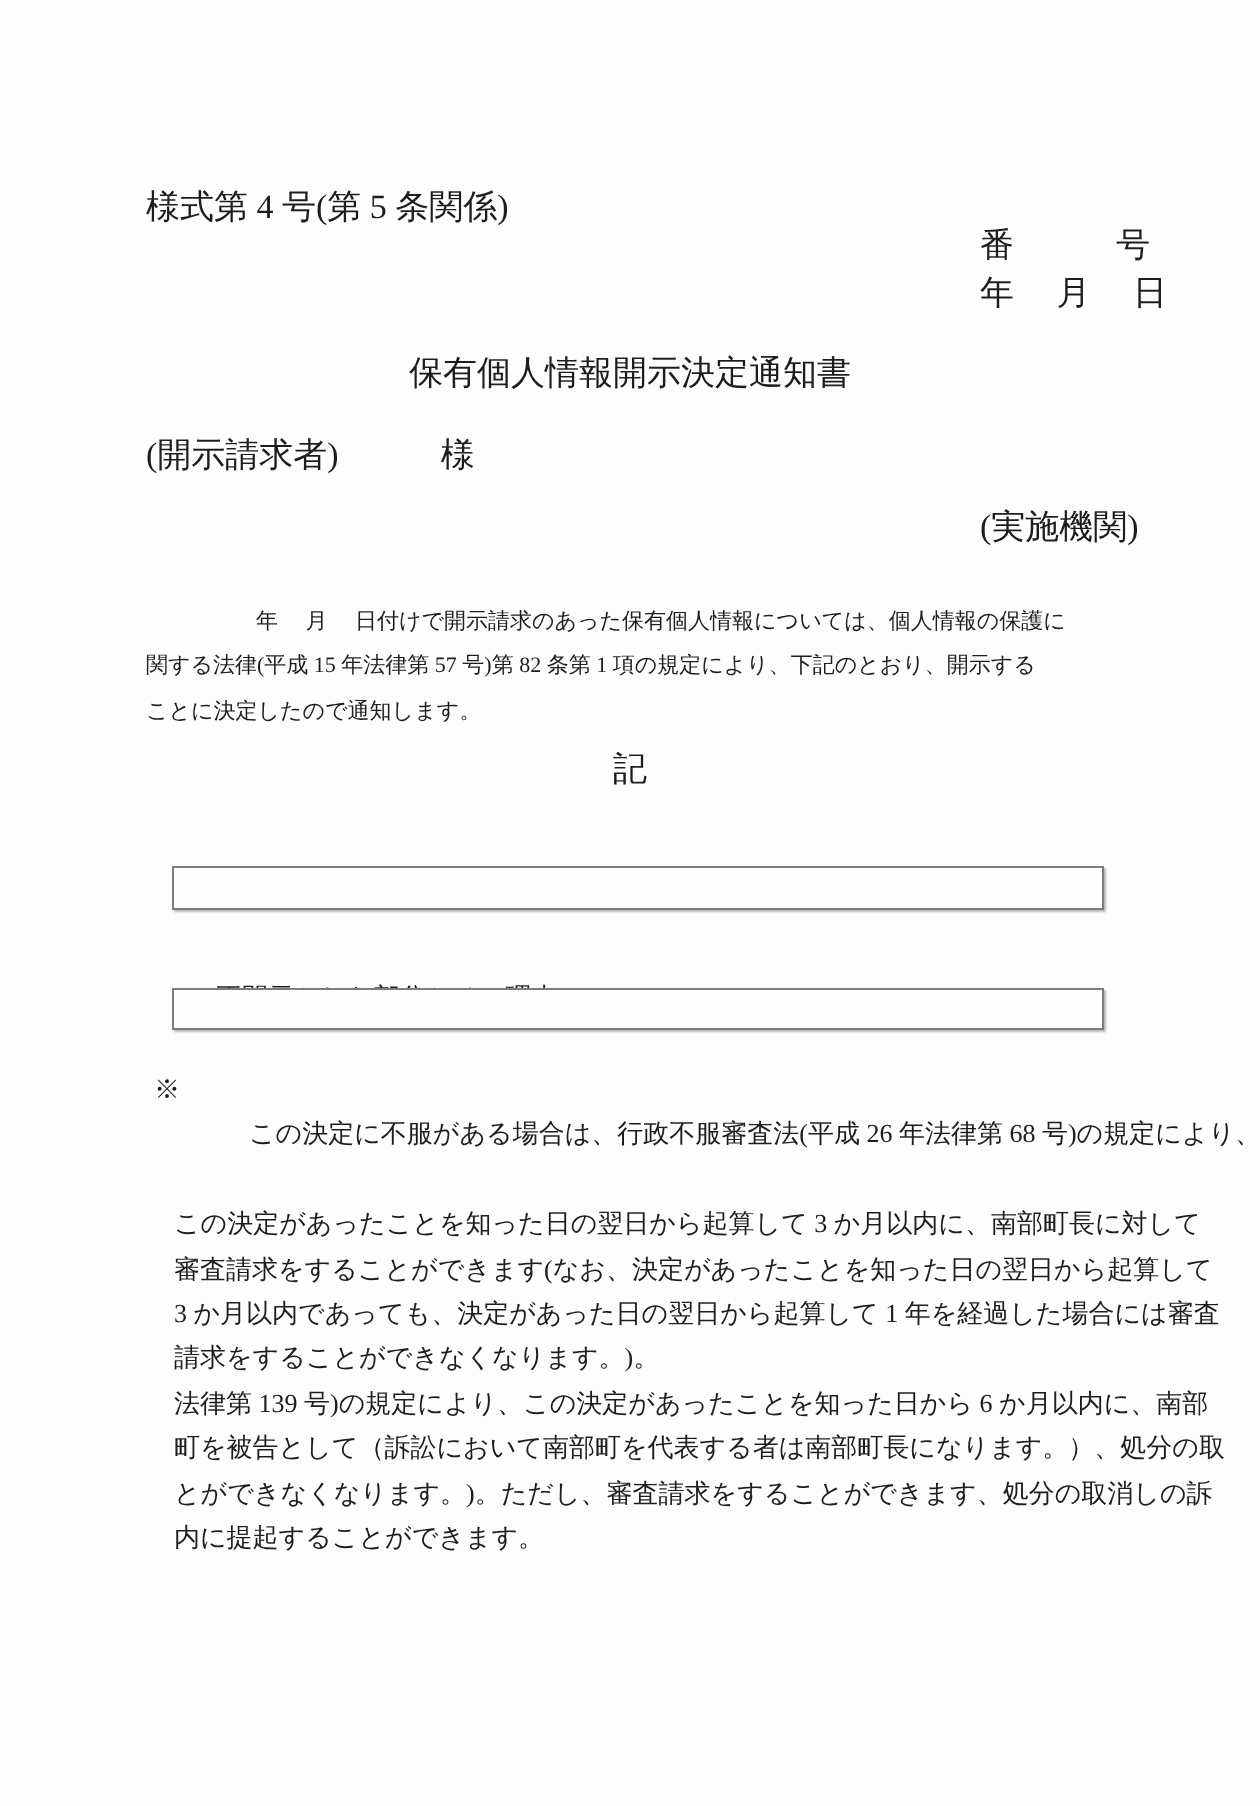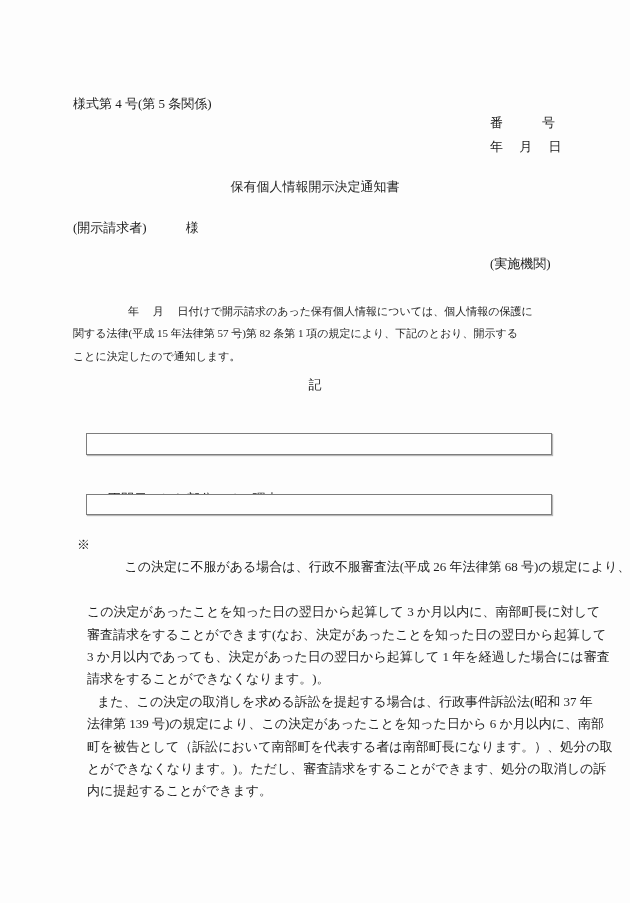--- a/index.html
+++ b/index.html
@@ -5,21 +5,21 @@
   html,body{margin:0;padding:0;}
   body{
     width:630px;height:903px;
     background:#fdfdfd;
     font-family:"Liberation Serif","DejaVu Serif",serif;
     color:#1d1d1d;
     position:relative;
     overflow:hidden;
   }
   .page{position:absolute;inset:0;width:630px;height:903px;background:#fdfdfd;}
-  .txt{position:absolute;font-size:13px;line-height:15px;white-space:pre;}
+  .txt{position:absolute;font-size:17px;line-height:15px;white-space:pre;}
   .centered{left:0;right:0;text-align:center;}
   .right-block{left:490px;}
   .body-block{position:absolute;left:73px;top:300px;width:490px;}
   .body-block .bline{font-size:11px;line-height:22.4px;white-space:pre;}
   .bline.b-first{padding-left:55px;}
   .item-row{position:absolute;left:77px;font-size:13px;white-space:pre;}
   .item-num{display:inline-block;width:18px;}
   .field-box{
     position:absolute;left:86px;width:464px;
     background:#fefefe;
@@ -70,20 +70,19 @@
   <div class="field-box" style="top:494px;height:19px;"></div>
 
   <div class="note-block">
     <div class="nline n-first">
       <span class="n-marker">※</span><span>この決定に不服がある場合は、行政不服審査法(平成 26 年法律第 68 号)の規定により、</span>
     </div>
     <div class="nline n-cont">この決定があったことを知った日の翌日から起算して 3 か月以内に、南部町長に対して</div>
     <div class="nline n-cont">審査請求をすることができます(なお、決定があったことを知った日の翌日から起算して</div>
     <div class="nline n-cont">3 か月以内であっても、決定があった日の翌日から起算して 1 年を経過した場合には審査</div>
     <div class="nline n-cont">請求をすることができなくなります。)。</div>
-    <div class="nline n-para2">また、この決定の取消しを求める訴訟を提起する場合は、行政事件訴訟法(昭和 37 年</div>
     <div class="nline n-cont">法律第 139 号)の規定により、この決定があったことを知った日から 6 か月以内に、南部</div>
     <div class="nline n-cont">町を被告として（訴訟において南部町を代表する者は南部町長になります。）、処分の取</div>
     <div class="nline n-cont">とができなくなります。)。ただし、審査請求をすることができます、処分の取消しの訴</div>
     <div class="nline n-cont">内に提起することができます。</div>
   </div>
 
 </div>
 
 </body></html>

